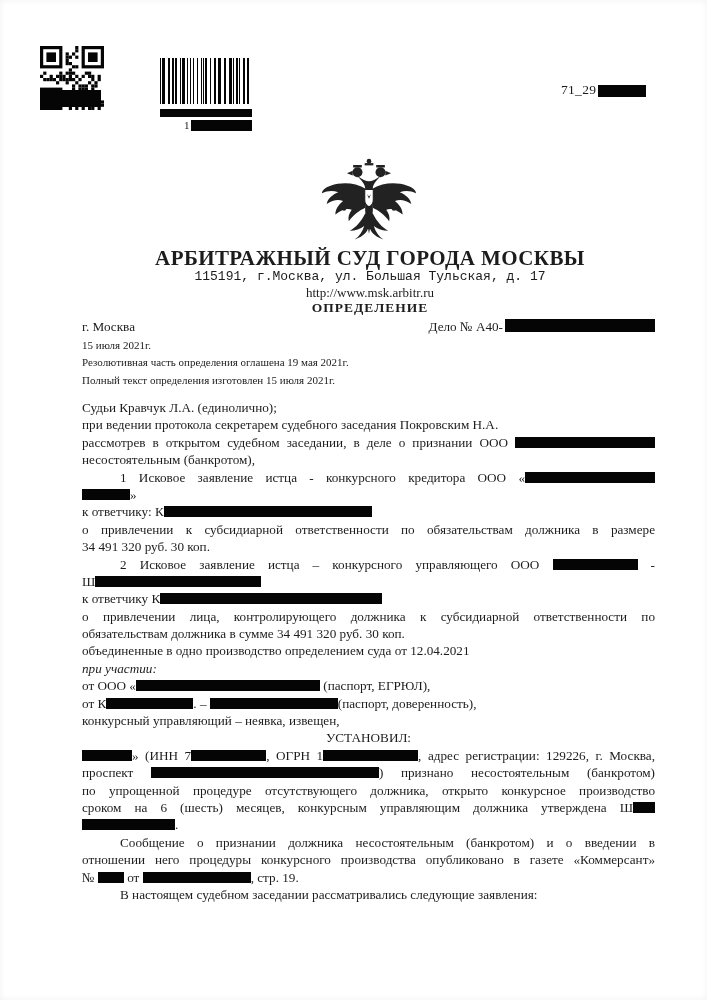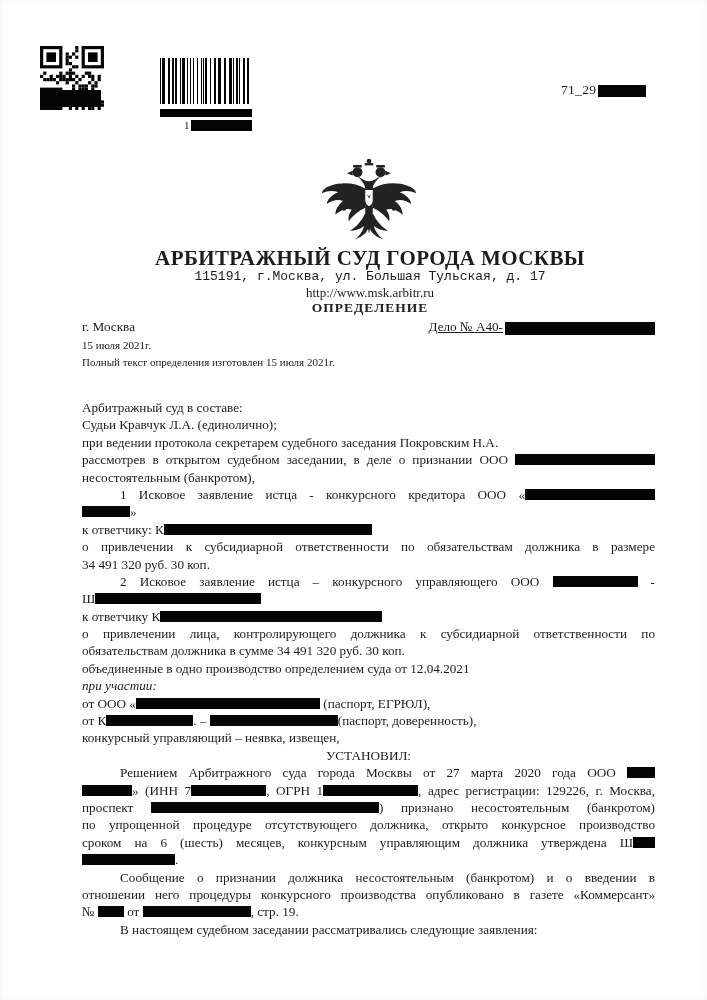--- a/index.html
+++ b/index.html
@@ -21,21 +21,21 @@
   .corner .redact{width:48px; height:12px; margin-left:2px; margin-top:3px;}
   
   .emblem{position:absolute; left:321px; top:157px; width:96px; height:88px;}
   .court-header{position:absolute; left:82px; top:248px; width:576px; text-align:center;}
   .court-name{font-weight:bold; font-size:21px; letter-spacing:.4px; line-height:21px;}
   .court-address{font-size:13px; line-height:15.5px;font-family:Liberation Mono, monospace;}
   .court-site{font-size:13px; line-height:15.5px;}
   .doc-type{font-weight:bold; font-size:13.5px; letter-spacing:1px; line-height:16px;}
   
   .case-row{position:absolute; left:82px; top:319px; width:573px; display:flex; justify-content:space-between; font-size:13.2px;}
-  .case-right{display:flex; align-items:flex-end;text-decoration:underline;}
+  .case-right{display:flex; align-items:flex-start;}
   .case-right .redact{width:150px; height:13px; margin-left:2px;}
   .date-block{position:absolute; left:82px; top:337px; width:573px; font-size:11px;}
   .date-block .dline{height:17.4px; line-height:17.4px; white-space:nowrap;}
   
   .body-block{position:absolute; left:82px; top:399px; width:573px; font-size:13.2px;}
   .line{height:17.4px; line-height:17.4px; overflow:hidden;}
   .line.justify{text-align:justify; text-align-last:justify;}
   .line.center{text-align-last:center;}
   .line.bold{font-weight:normal;}
   .line.italic{font-style:italic;}
@@ -228,46 +228,45 @@
   <div class="case-row">
     <span>г. Москва</span>
     <span class="case-right">
       <span>Дело № А40-</span>
       <span class="redact"></span>
     </span>
   </div>
 
   <div class="date-block">
     <div class="dline">15 июля 2021г.</div>
+    <div class="dline">Резолютивная часть определения оглашена 19 мая 2021г.</div>
     <div class="dline">Полный текст определения изготовлен 15 июля 2021г.</div>
   </div>
 
   <div class="body-block">
-      <div class="line"><span>Арбитражный суд в составе:</span></div>
       <div class="line"><span>Судьи Кравчук Л.А. (единолично);</span></div>
       <div class="line"><span>при ведении протокола секретарем судебного заседания Покровским Н.А.</span></div>
       <div class="line justify"><span>рассмотрев в открытом судебном заседании, в деле о признании ООО </span><span class="redact" style="width: 140px;"></span></div>
       <div class="line"><span>несостоятельным (банкротом),</span></div>
       <div class="line justify indent"><span>1 Исковое заявление истца - конкурсного кредитора ООО «</span><span class="redact" style="width: 130px;"></span></div>
       <div class="line"><span class="redact" style="width: 48px;"></span><span>»</span></div>
       <div class="line"><span>к ответчику: К</span><span class="redact" style="width: 208px;"></span></div>
       <div class="line justify"><span>о привлечении к субсидиарной ответственности по обязательствам должника в размере</span></div>
       <div class="line"><span>34 491 320 руб. 30 коп.</span></div>
       <div class="line justify indent"><span>2 Исковое заявление истца – конкурсного управляющего ООО </span><span class="redact" style="width: 85px;"></span><span> -</span></div>
       <div class="line"><span>Ш</span><span class="redact" style="width: 166px;"></span></div>
       <div class="line"><span>к ответчику К</span><span class="redact" style="width: 222px;"></span></div>
       <div class="line justify"><span>о привлечении лица, контролирующего должника к субсидиарной ответственности по</span></div>
       <div class="line"><span>обязательствам должника в сумме 34 491 320 руб. 30 коп.</span></div>
       <div class="line bold"><span>объединенные в одно производство определением суда от 12.04.2021</span></div>
       <div class="line italic"><span>при участии:</span></div>
       <div class="line"><span>от ООО «</span><span class="redact" style="width: 184px;"></span><span> (паспорт, ЕГРЮЛ),</span></div>
       <div class="line"><span>от К</span><span class="redact" style="width: 87px;"></span><span>. – </span><span class="redact" style="width: 128px;"></span><span>(паспорт, доверенность),</span></div>
       <div class="line"><span>конкурсный управляющий – неявка, извещен,</span></div>
       <div class="line center bold"><span>УСТАНОВИЛ:</span></div>
-      <div class="line justify indent"><span>Решением Арбитражного суда города Москвы от 27 марта 2020 года ООО </span><span class="redact" style="width: 28px;"></span></div>
       <div class="line justify"><span class="redact" style="width: 50px;"></span><span>» (ИНН 7</span><span class="redact" style="width: 75px;"></span><span>, ОГРН 1</span><span class="redact" style="width: 95px;"></span><span>, адрес регистрации: 129226, г. Москва,</span></div>
       <div class="line justify"><span>проспект </span><span class="redact" style="width: 228px;"></span><span>) признано несостоятельным (банкротом)</span></div>
       <div class="line justify"><span>по упрощенной процедуре отсутствующего должника, открыто конкурсное производство</span></div>
       <div class="line justify"><span>сроком на 6 (шесть) месяцев, конкурсным управляющим должника утверждена Ш</span><span class="redact" style="width: 22px;"></span></div>
       <div class="line"><span class="redact" style="width: 93px;"></span><span>.</span></div>
       <div class="line justify indent"><span>Сообщение о признании должника несостоятельным (банкротом) и о введении в</span></div>
       <div class="line justify"><span>отношении него процедуры конкурсного производства опубликовано в газете «Коммерсант»</span></div>
       <div class="line"><span>№ </span><span class="redact" style="width: 26px;"></span><span> от </span><span class="redact" style="width: 108px;"></span><span>, стр. 19.</span></div>
       <div class="line indent"><span>В настоящем судебном заседании рассматривались следующие заявления:</span></div>
     </div>

